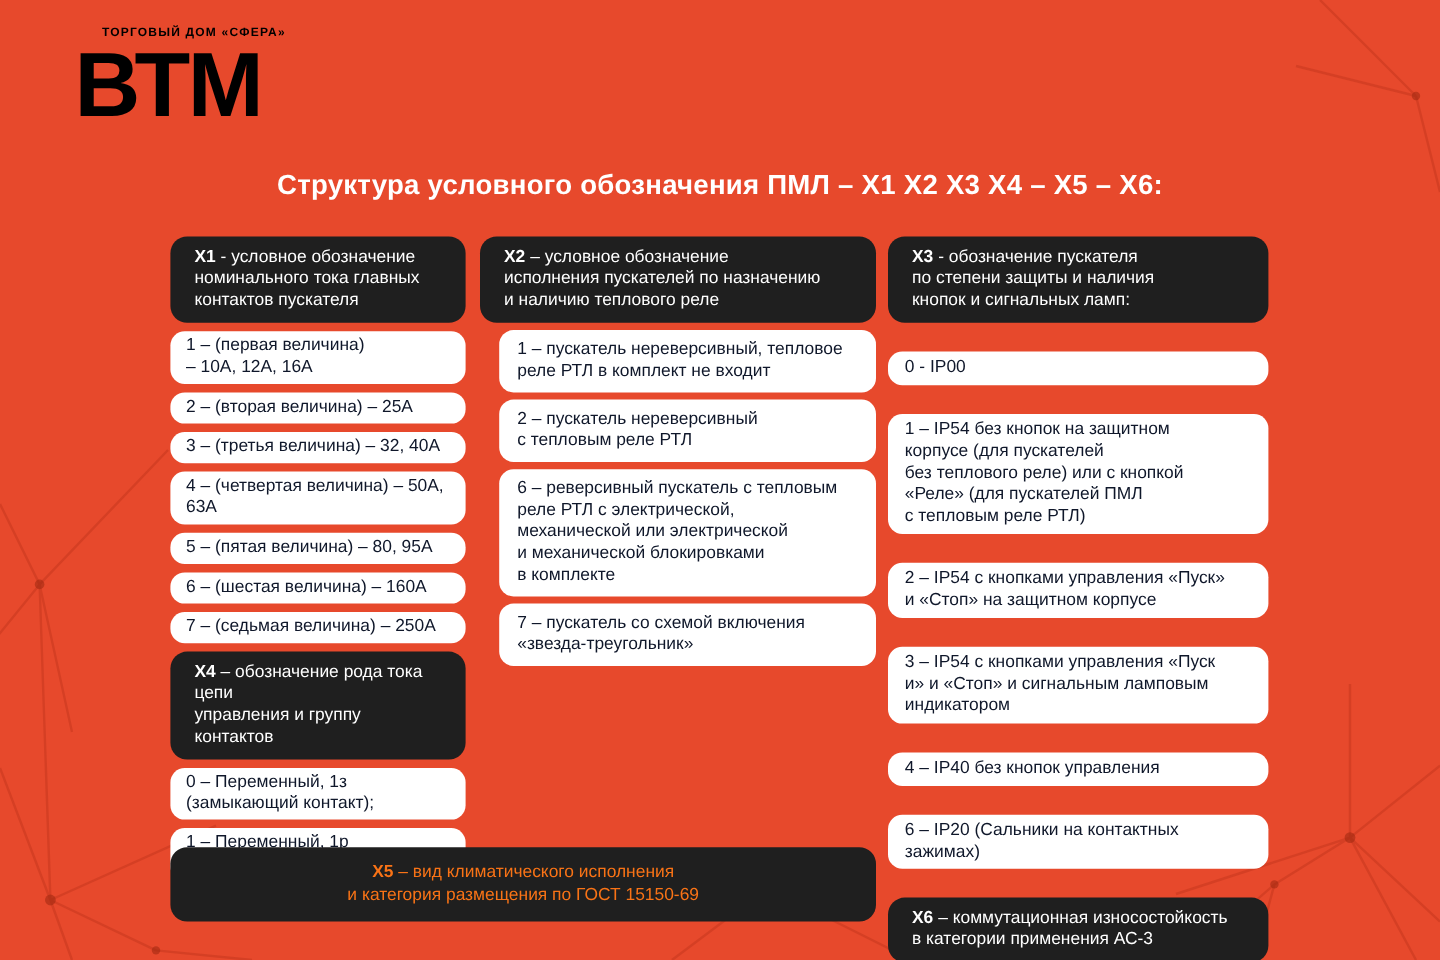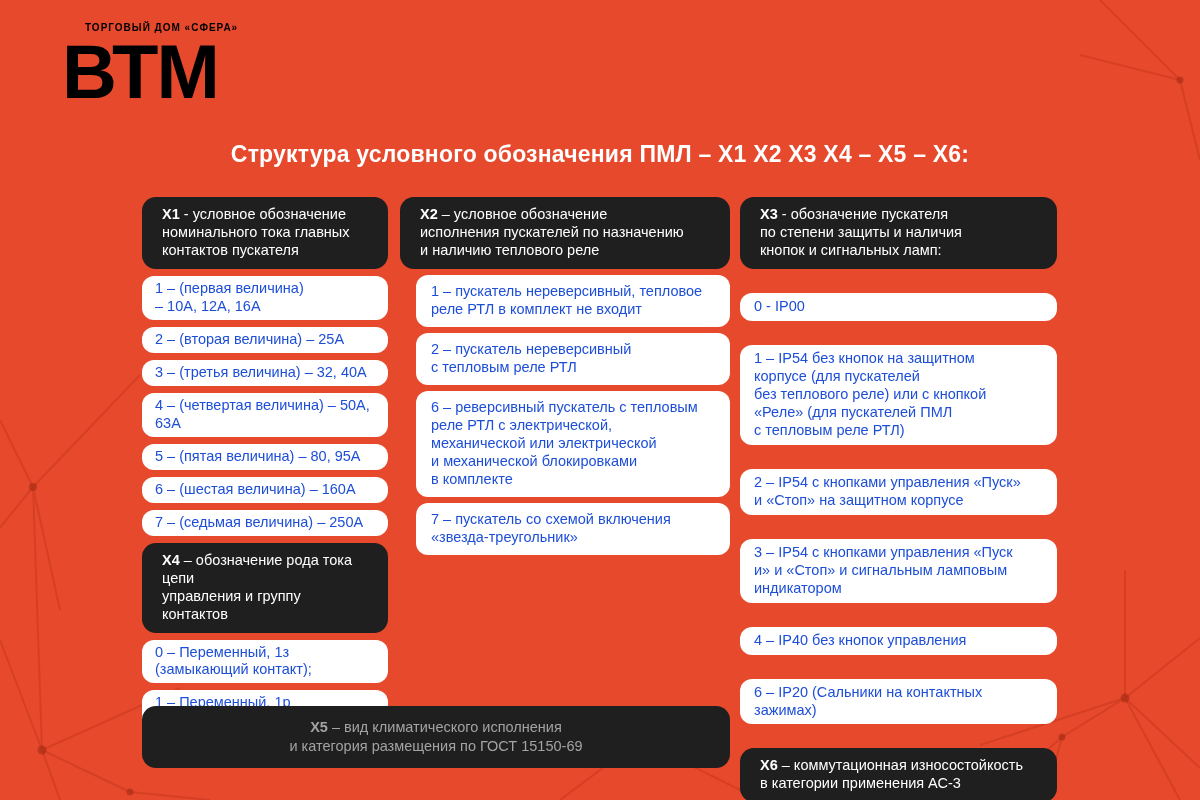--- a/index.html
+++ b/index.html
@@ -22,32 +22,32 @@
 
   .col{position:absolute;display:flex;flex-direction:column;}
   .col1{left:142px;top:197px;width:246px;gap:7px;}
   .col2{left:400px;top:197px;width:330px;gap:6px;}
   .col3{left:740px;top:197px;width:317px;gap:24px;}
 
   .block{
     box-sizing:border-box;border-radius:12px;
     font-size:14.5px;line-height:1.24;white-space:pre-line;
   }
-  .light{background:#fff;color:#1d4ed8;padding:4px 13px;}
+  .light{background:#fff;color:#0f172a;padding:4px 13px;}
   .col2 .light{padding:8px 15px;margin-left:16px;}
   .col3 .light{padding:5px 14px;}
   .dark{
     background:#1F1F1F;color:#fff;
     padding:9px 20px;border-radius:14px;
   }
   .hp{font-weight:700;}
 
   .strip{
     position:absolute;left:142px;top:706px;width:588px;
-    background:#1F1F1F;color:#a3a3a3;border-radius:14px;
+    background:#1F1F1F;color:#f97316;border-radius:14px;
     text-align:center;font-size:14.5px;line-height:1.3;
     padding:12px 20px;box-sizing:border-box;white-space:pre-line;
   }
 </style>
 </head>
 <body>
 
 <div class="canvas">
 
   <svg class="plexus" viewBox="0 0 1200 800" xmlns="http://www.w3.org/2000/svg">

